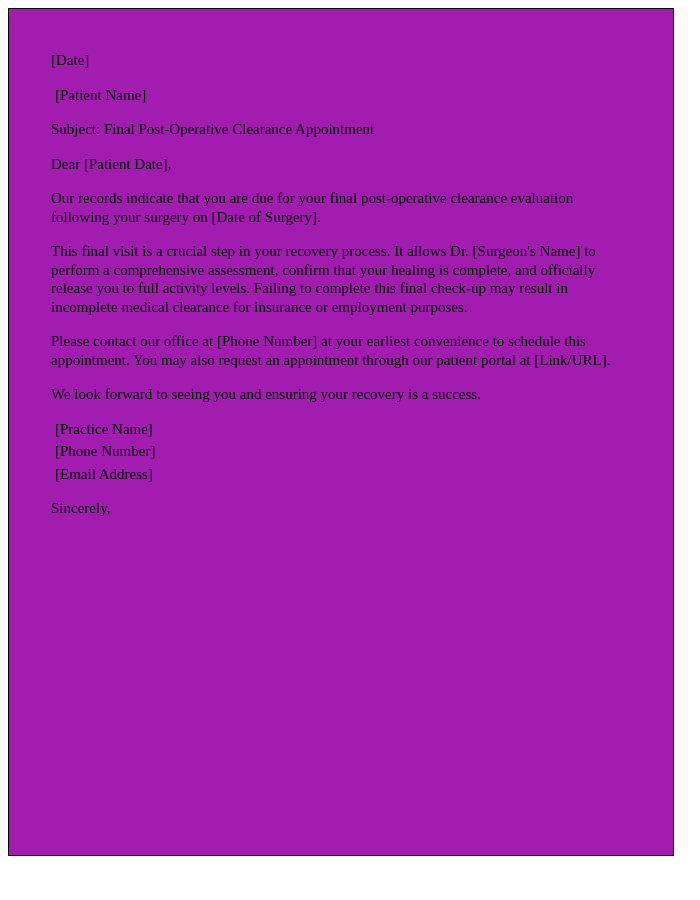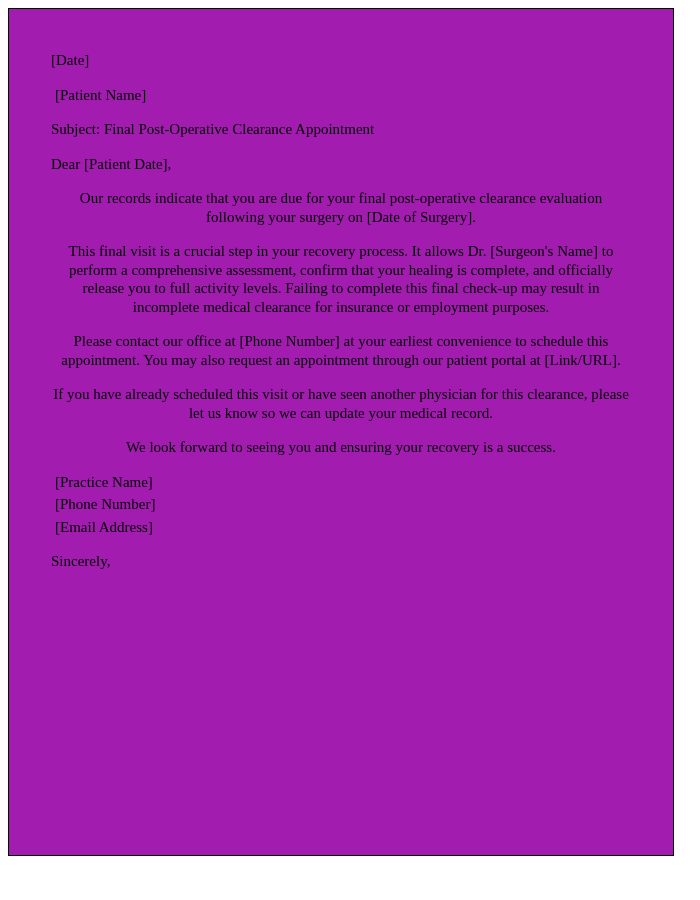--- a/index.html
+++ b/index.html
@@ -28,21 +28,20 @@
     line-height: 18.5px;
   }
   .block {
     margin: 0 0 16px 0;
   }
   .line {
     margin: 4px;
   }
   p.para {
     margin: 0 0 16px 0;
-    text-align: center;
   }
 </style>
 </head>
 <body>
 
 <div class="page">
   <div class="content">
 
     <div class="block">[Date]</div>
 
@@ -50,21 +49,20 @@
       <div class="line">[Patient Name]</div>
     </div>
 
     <div class="block">Subject: Final Post-Operative Clearance Appointment</div>
 
     <div class="block">Dear [Patient Date],</div>
 
     <p class="para">Our records indicate that you are due for your final post-operative clearance evaluation following your surgery on [Date of Surgery].</p>
     <p class="para">This final visit is a crucial step in your recovery process. It allows Dr. [Surgeon's Name] to perform a comprehensive assessment, confirm that your healing is complete, and officially release you to full activity levels. Failing to complete this final check-up may result in incomplete medical clearance for insurance or employment purposes.</p>
     <p class="para">Please contact our office at [Phone Number] at your earliest convenience to schedule this appointment. You may also request an appointment through our patient portal at [Link/URL].</p>
-    <p class="para">If you have already scheduled this visit or have seen another physician for this clearance, please let us know so we can update your medical record.</p>
     <p class="para">We look forward to seeing you and ensuring your recovery is a success.</p>
 
     <div class="block">
       <div class="line">[Practice Name]</div>
       <div class="line">[Phone Number]</div>
       <div class="line">[Email Address]</div>
     </div>
 
     <div class="block">Sincerely,</div>
 

